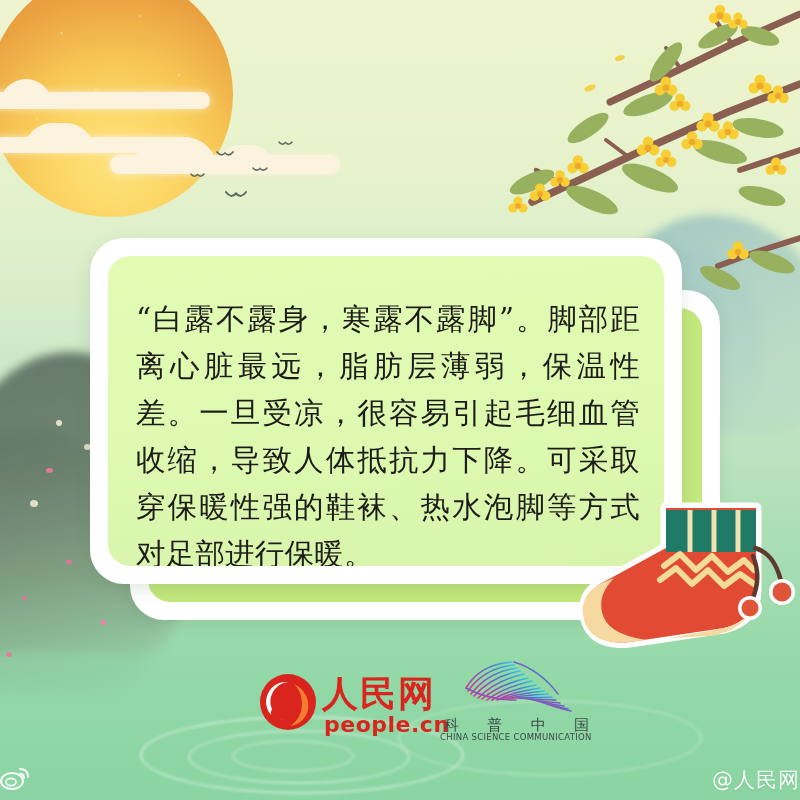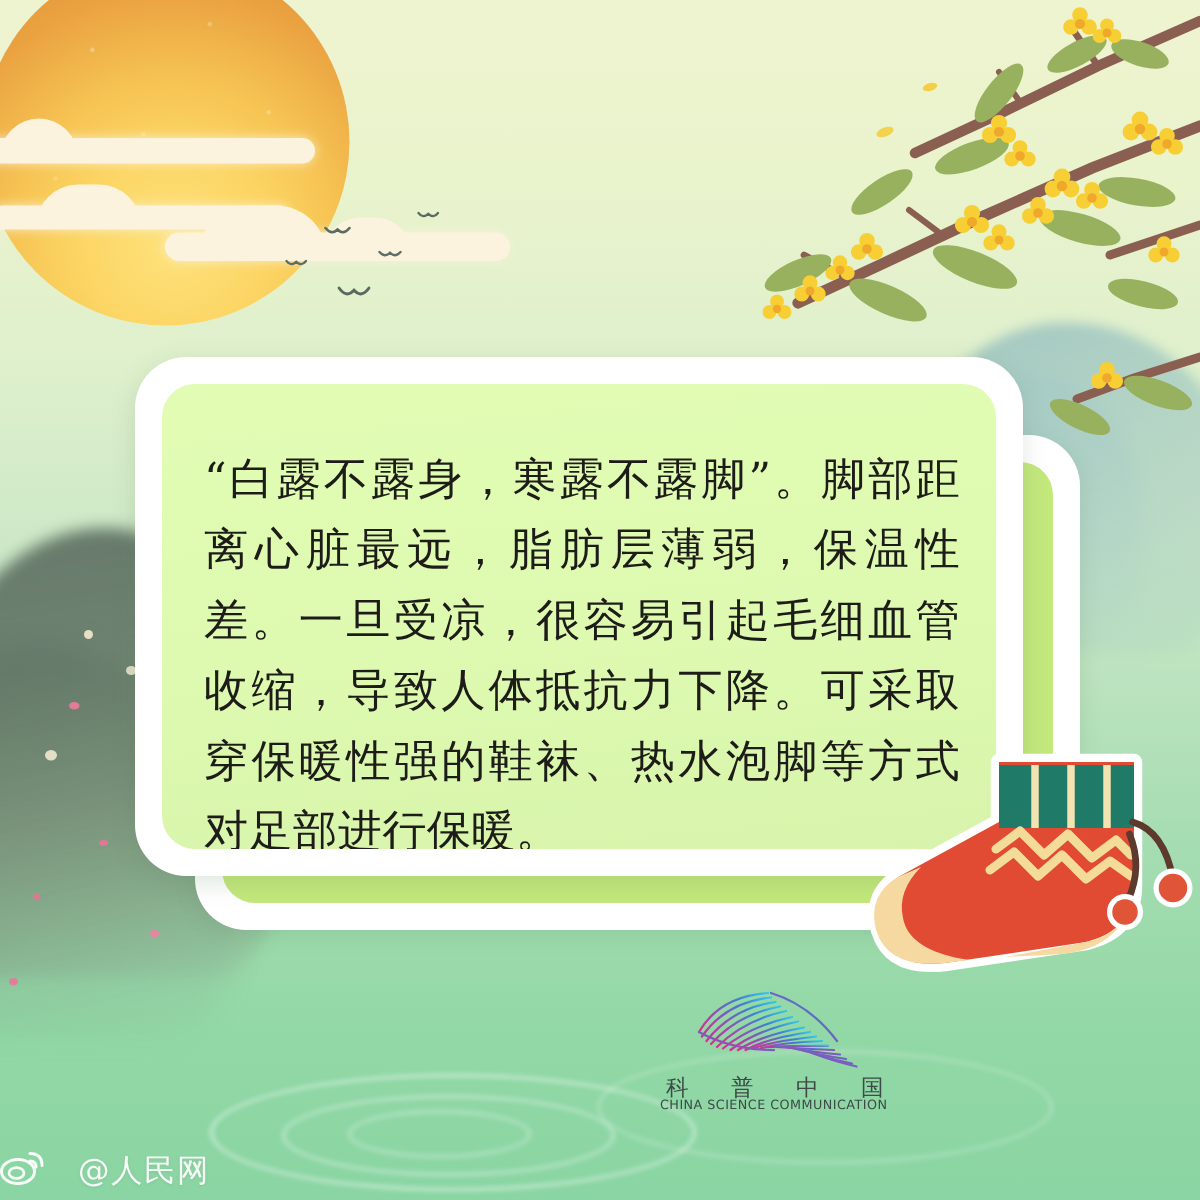--- a/index.html
+++ b/index.html
@@ -135,21 +135,21 @@
   }
   .kepu-en{
     position:absolute;left:0;top:72px;width:152px;
     font-family:"DejaVu Sans","Liberation Sans",sans-serif;
     font-size:8.5px;color:#3d4a48;letter-spacing:.3px;
   }
 
   
   .weibo{
     position:absolute;left:0;top:762px;width:800px;height:36px;
-    display:flex;align-items:center;justify-content:flex-start;gap:22px;
+    display:flex;align-items:center;justify-content:space-between;gap:8px;
     color:rgba(255,255,255,.92);
   }
   .weibo-handle{
     font-family:"DejaVu Sans","Liberation Sans",sans-serif;
     font-size:21px;letter-spacing:1px;color:rgba(255,255,255,.92);
     text-shadow:0 1px 2px rgba(120,160,130,.35);
   }
 </style>
 </head>
 <body>
@@ -388,20 +388,32 @@
     </svg>
   </div>
 
   <div class="ripple r1"></div>
   <div class="ripple r2"></div>
   <div class="ripple r3"></div>
   <div class="ripple r4"></div>
 
   <div class="logos">
 
+    <div class="logo-people">
+      <div>
+        <svg width="60" height="60" viewBox="0 0 60 60" style="position:absolute;left:0;top:4px;">
+          <path d="M30 2 A28 28 0 1 0 30 58 A28 28 0 1 0 30 2 Z" fill="#d9251d"></path>
+          <path d="M30 10 A20 20 0 1 0 34 49 A15 15 0 1 1 30 10 Z" fill="#ffffff"></path>
+          <path d="M36 12 Q52 20 50 38 Q46 52 32 54 Q44 46 44 32 Q44 20 36 12 Z" fill="#f47b32"></path>
+          <path d="M22 30 A10 10 0 1 0 38 38 A13 13 0 1 1 22 30 Z" fill="#d9251d"></path>
+        </svg>
+      </div>
+      <div class="people-text">人民网</div>
+      <div class="people-cn">people.cn</div>
+    </div>
 
     <div class="logo-kepu">
       <div>
         <svg width="150" height="60" viewBox="0 0 150 60" style="position:absolute;left:0;top:-2px;">
           <defs>
             <linearGradient id="kpg" x1="0" y1="1" x2="1" y2="0">
               <stop offset="0" stop-color="#d6318f"></stop>
               <stop offset="0.35" stop-color="#9a4bb5"></stop>
               <stop offset="0.7" stop-color="#3f7fd0"></stop>
               <stop offset="1" stop-color="#35c6e8"></stop>

